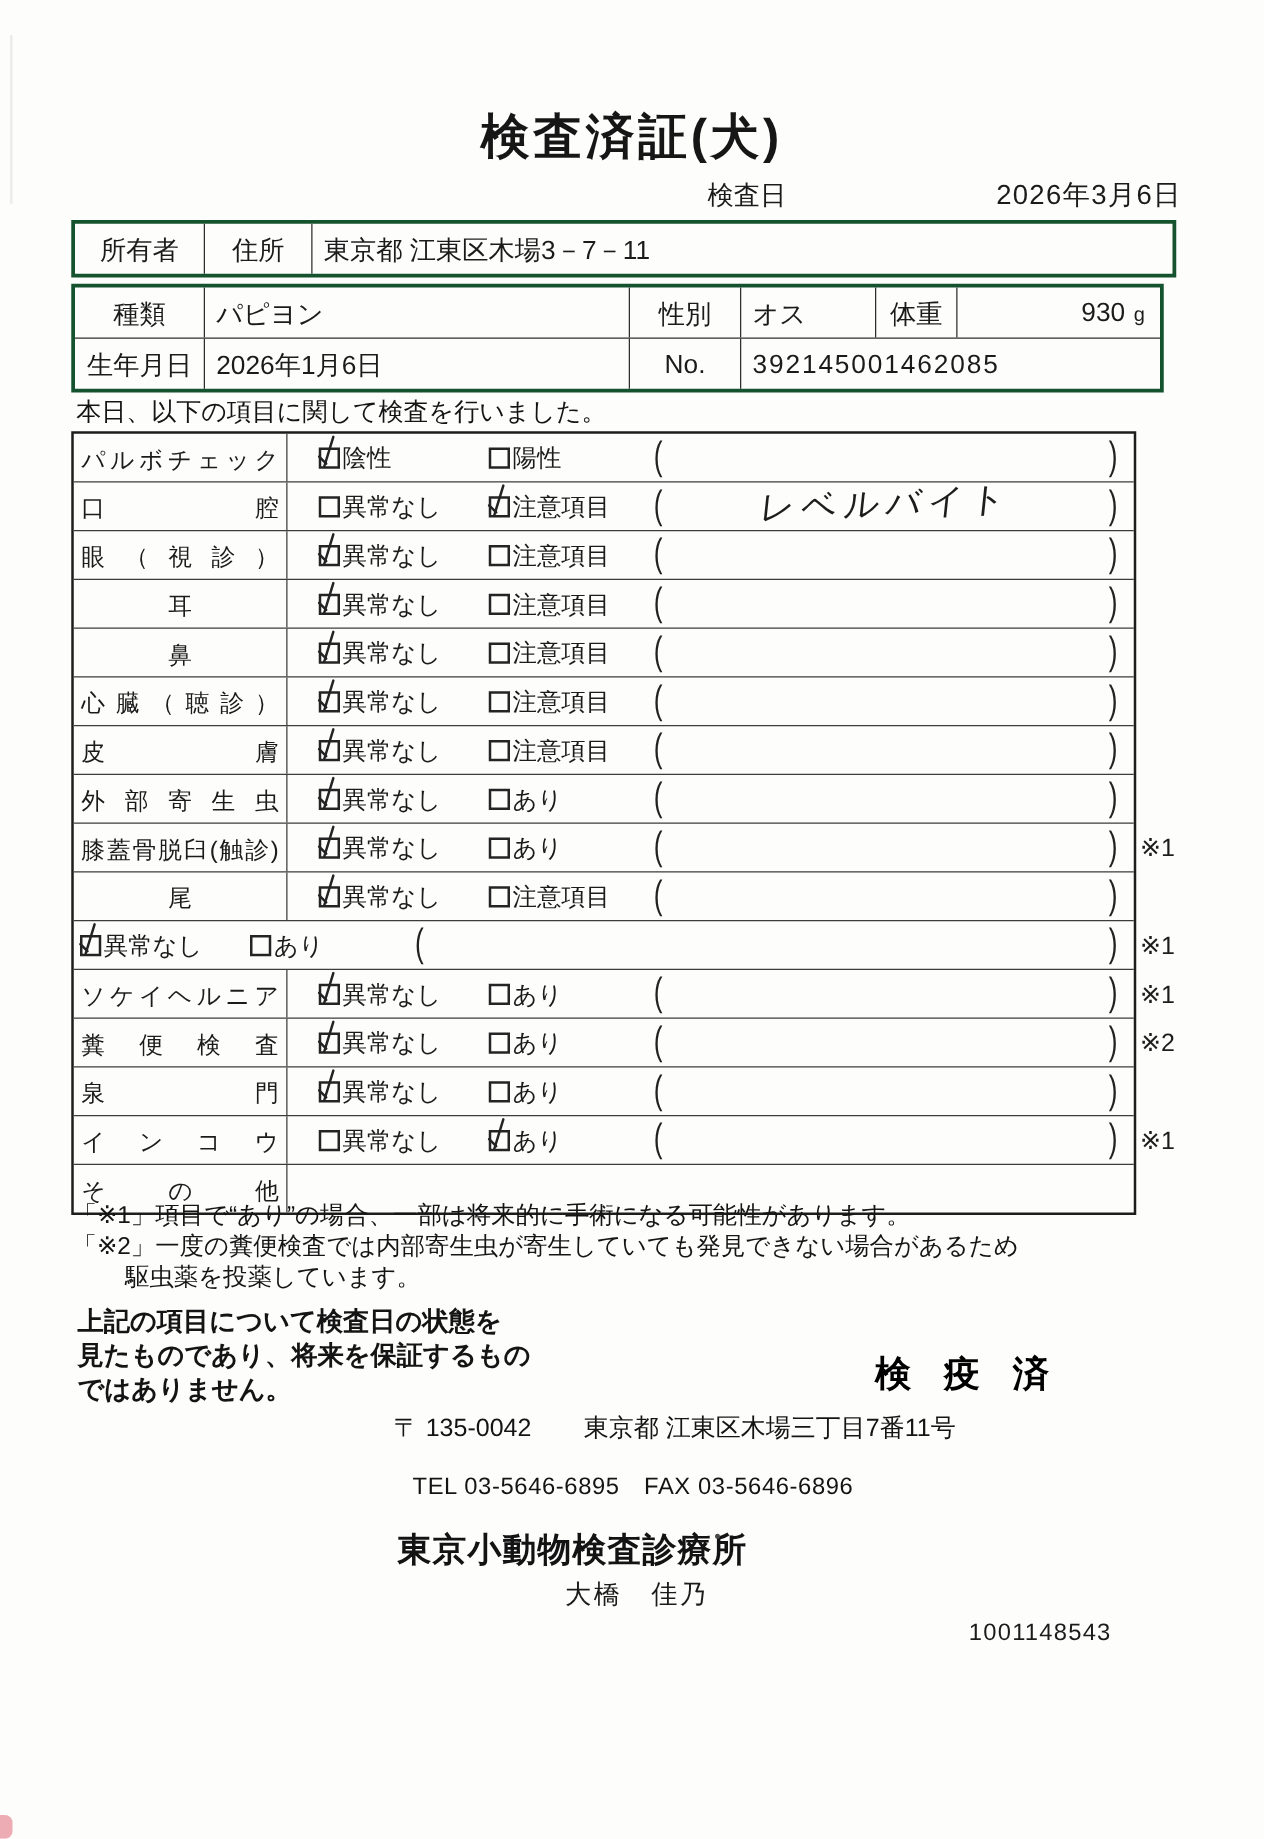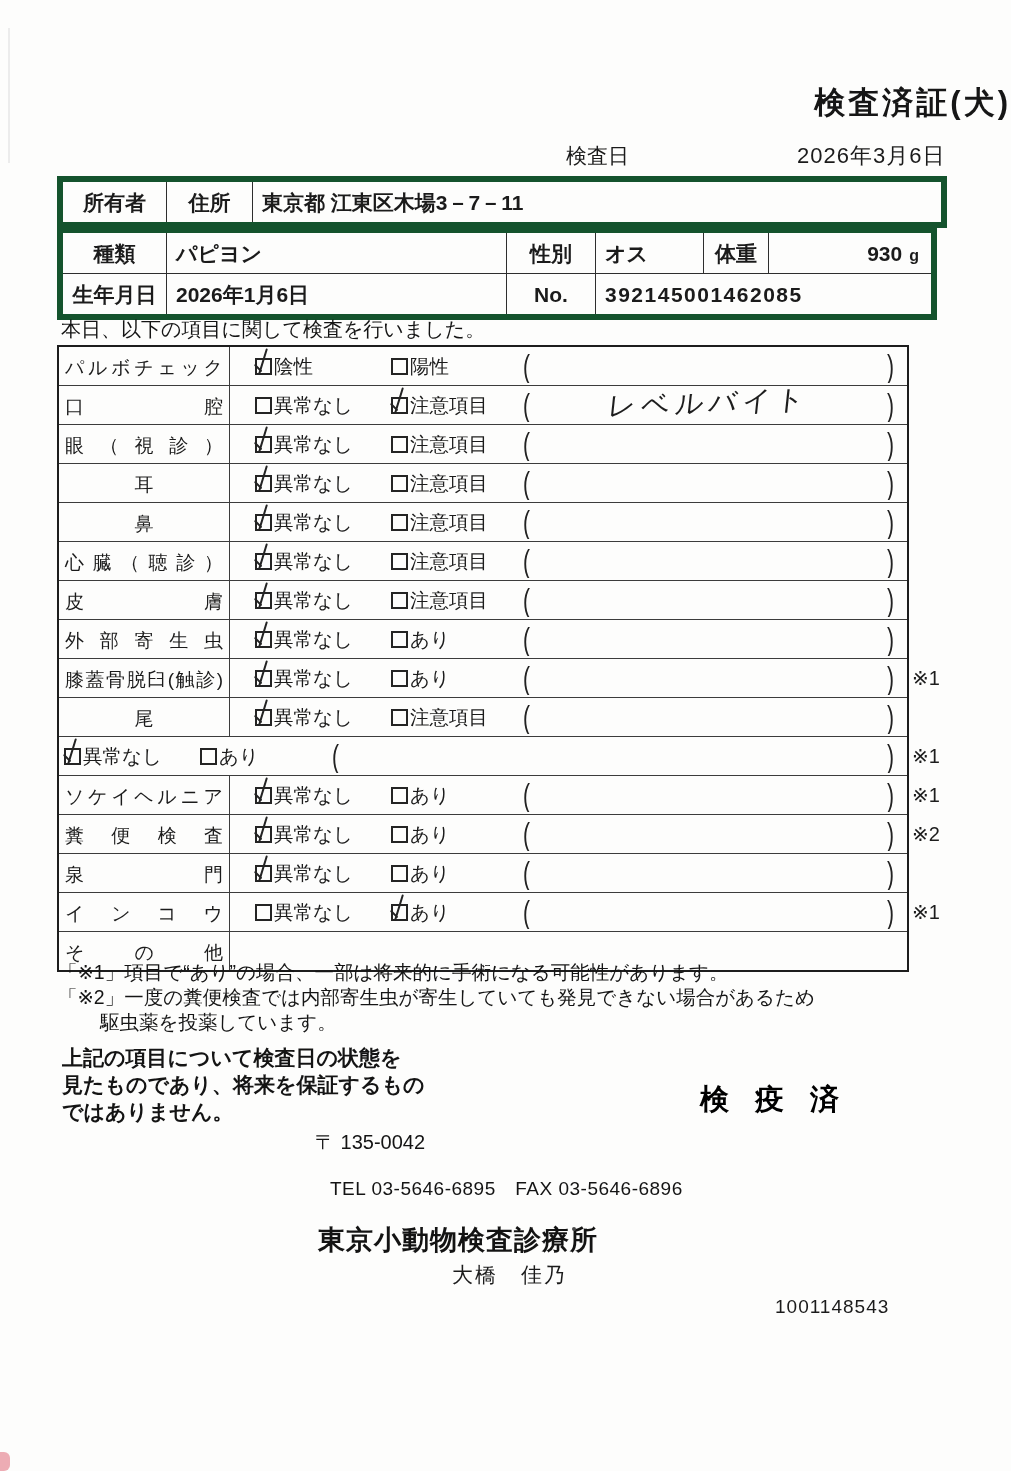--- a/index.html
+++ b/index.html
@@ -6,30 +6,30 @@
   body {
     width:1011px; height:1471px; position:relative;
     background:#fdfdfc; overflow:hidden;
     font-family:"Liberation Sans","DejaVu Sans",sans-serif;
     color:#1b1b1b;
   }
   .abs { position:absolute; }
 
   
   .doc-title {
-    top:82px; left:0; width:100%; text-align:right;
-    font-size:31px; font-weight:bold; letter-spacing:3px; color:#161616;
+    top:82px; left:0; width:100%; text-align:center;
+    font-size:39px; font-weight:bold; letter-spacing:3px; color:#161616;
   }
 
   
   .insp-label { top:142px; left:566px; font-size:21px; }
   .insp-date  { top:141px; left:797px; font-size:22px; letter-spacing:1px; }
 
   
-  .tbl { border:6px solid #14532d; display:flex; flex-direction:column; background:transparent;font-weight:bold; }
+  .tbl { border:3px solid #14532d; display:flex; flex-direction:column; background:transparent; }
   .trow { display:flex; align-items:stretch; }
   .trow + .trow { border-top:1.5px solid #2e2e2e; }
   .tc { display:flex; align-items:center; font-size:21px; padding-top:1px; }
   .tc + .tc { border-left:1.5px solid #2e2e2e; }
   .tc.lab { justify-content:center; }
   .tc.val { padding-left:9px; }
 
   .t1 { top:176px; left:57px; width:878px; }
   .t1 .trow { height:40px; }
   .t2 { top:227px; left:57px; width:868px; }
@@ -440,20 +440,21 @@
   <div class="abs disclaimer">
     <div>上記の項目について検査日の状態を</div>
     <div>見たものであり、将来を保証するもの</div>
     <div>ではありません。</div>
   </div>
 
   <div class="abs stamp">検 疫 済</div>
 
   <div class="abs postal-line">
     <span>〒 135-0042</span>
+    <span>東京都 江東区木場三丁目7番11号</span>
   </div>
 
   <div class="abs tel-line">TEL 03-5646-6895　FAX 03-5646-6896</div>
 
   <div class="abs clinic">東京小動物検査診療所</div>
   <div class="abs vet">大橋　佳乃</div>
   <div class="abs doc-code">1001148543</div>
 
   <div class="abs artifact-dot"></div>
   <div class="abs artifact-line"></div>

